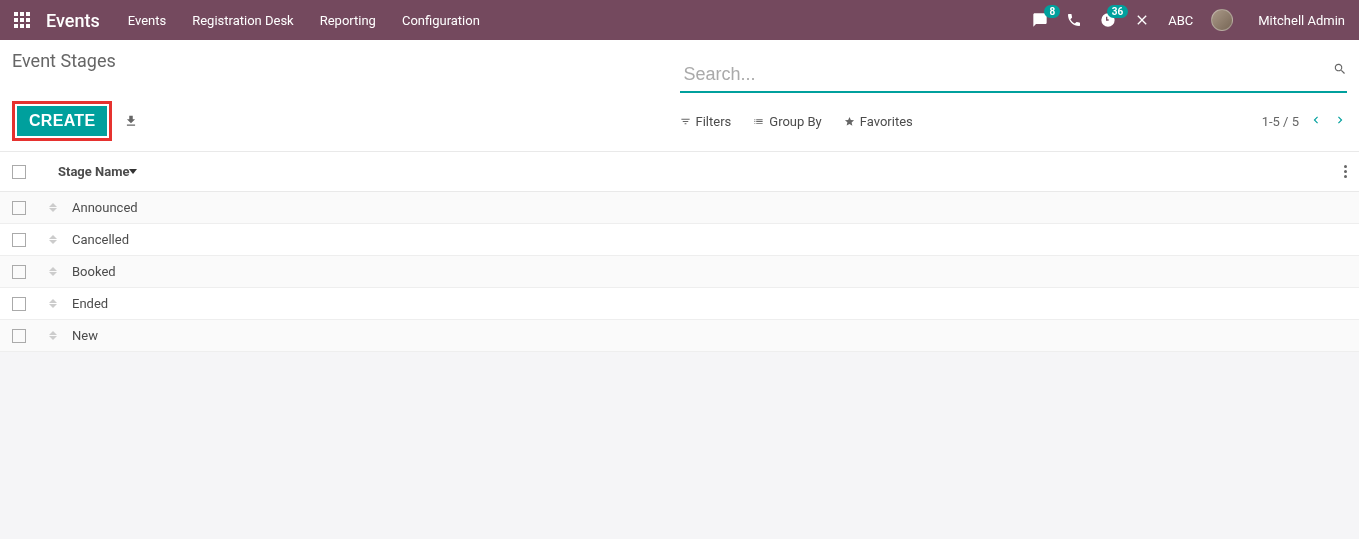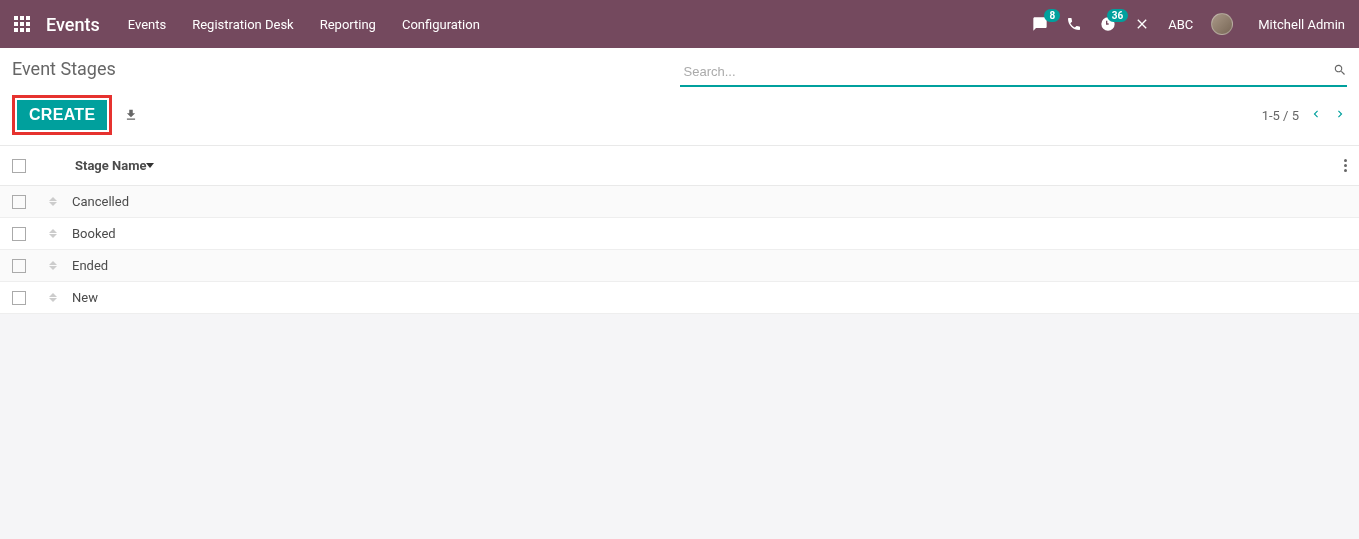--- a/index.html
+++ b/index.html
@@ -1,34 +1,34 @@
 <!DOCTYPE html>
 <html><head>
 <meta charset="utf-8">
 <style>
 * { box-sizing: border-box; margin: 0; padding: 0; }
 body { font-family: -apple-system, BlinkMacSystemFont, "Segoe UI", Roboto, "Helvetica Neue", Arial, sans-serif; font-size: 13px; color: #4c4c4c; background: #f5f5f7; }
-.topnav { background: #74495e; height: 48px; display: flex; align-items: center; padding: 0 14px; color: #fff; }
+.topnav { background: #74495e; height: 40px; display: flex; align-items: center; padding: 0 14px; color: #fff; }
 .apps-icon { display: grid; grid-template-columns: repeat(3, 4px); grid-template-rows: repeat(3, 4px); gap: 2px; margin-right: 16px; cursor: pointer; }
 .apps-icon span { background: #fff; width: 4px; height: 4px; }
 .brand { font-size: 18px; font-weight: 500; color: #fff; margin-right: 28px; }
 .nav-links { display: flex; gap: 26px; }
 .nav-links a { color: #fff; font-size: 13px; text-decoration: none; }
 .nav-right { margin-left: auto; display: flex; align-items: center; gap: 18px; }
 .nav-icon { position: relative; display: inline-flex; align-items: center; justify-content: center; cursor: pointer; }
 .nav-icon svg { width: 16px; height: 16px; fill: #fff; }
 .badge { position: absolute; top: -7px; right: -12px; background: #00a09d; color: #fff; border-radius: 9px; font-size: 10px; padding: 1px 5px; font-weight: bold; }
 .abc-text { color: #fff; font-size: 13px; }
 .user { display: flex; align-items: center; gap: 25px; color: #fff; font-size: 13px; cursor: pointer; }
 .avatar { width: 22px; height: 22px; border-radius: 50%; background: linear-gradient(135deg, #a98, #765); border: 1px solid rgba(255,255,255,0.3); }
 .header-row { background: #fff; padding: 10px 12px 0 12px; display: flex; align-items: flex-start; }
 .page-title { font-size: 18px; color: #666; font-weight: 400; margin-bottom: 4px; }
 .search-wrap { margin-left: auto; flex: 0 0 50%; display: flex; flex-direction: column; }
 .search-box { display: flex; align-items: center; border-bottom: 2px solid #00a09d; }
-.search-input { flex: 1; border: none; outline: none; padding: 6px 4px; font-size: 13px; background: transparent; }
+.search-input { flex: 1; border: none; outline: none; padding: 6px 4px; font-size: 18px; background: transparent; margin-top: 8px; }
 .search-input::placeholder { color: #aaa; }
 .search-btn svg { width: 14px; height: 14px; fill: #666; }
 .toolbar { background: #fff; padding: 8px 12px 10px 12px; display: flex; align-items: center; }
 .create-wrap { display: inline-flex; align-items: center; border: 3px solid #e6322f; padding: 2px; }
 .create-btn { background: #00a09d; color: #fff; border: none; padding: 6px 12px; font-size: 16px; font-weight: bold; letter-spacing: 0.3px; cursor: pointer; }
 .dl-btn { margin-left: 12px; color: #666; cursor: pointer; display: inline-flex; }
 .dl-btn svg { width: 14px; height: 14px; fill: #666; }
 .toolbar-right { margin-left: auto; display: flex; align-items: center; gap: 24px; flex: 0 0 50%; }
 .filter-group { display: flex; align-items: center; gap: 22px; }
 .filter-item { display: inline-flex; align-items: center; gap: 5px; color: #4c4c4c; font-size: 13px; cursor: pointer; }
@@ -36,21 +36,21 @@
 .pager { margin-left: auto; display: flex; align-items: center; gap: 10px; color: #666; font-size: 13px; }
 .pager-arrow { cursor: pointer; }
 .pager-arrow svg { width: 14px; height: 14px; fill: #00a09d; }
 .table-wrap { background: #fff; border-top: 1px solid #e9e9e9; }
 .table-header { display: flex; align-items: center; padding: 12px 12px; border-bottom: 1px solid #e9e9e9; font-weight: bold; font-size: 13px; color: #4c4c4c; position: relative; }
 .chk { width: 14px; height: 14px; border: 1px solid #aaa; margin-right: 20px; cursor: pointer; flex-shrink: 0; }
 .drag-handle { width: 14px; margin-right: 12px; color: #ccc; cursor: grab; display: inline-flex; flex-direction: column; align-items: center; gap: 1px; flex-shrink: 0; }
 .drag-handle::before, .drag-handle::after { content: ""; width: 0; height: 0; border-left: 4px solid transparent; border-right: 4px solid transparent; }
 .drag-handle::before { border-bottom: 4px solid #ccc; }
 .drag-handle::after { border-top: 4px solid #ccc; }
-.col-name { display: inline-flex; align-items: center; gap: 0; margin-left: 29px; }
+.col-name { display: inline-flex; align-items: center; gap: 0; margin-left: 12px; }
 .caret-down { width: 0; height: 0; border-left: 4px solid transparent; border-right: 4px solid transparent; border-top: 5px solid #333; }
 .kebab { position: absolute; right: 12px; cursor: pointer; display: flex; flex-direction: column; gap: 2px; }
 .kebab span { width: 3px; height: 3px; background: #666; border-radius: 50%; }
 .table-row { display: flex; align-items: center; padding: 8px 12px; border-bottom: 1px solid #eee; font-size: 13px; color: #4c4c4c; }
 .table-row:nth-child(even) { background: #fafafa; }
 .row-text { }
 </style>
 </head>
 <body>
 
@@ -123,20 +123,40 @@
 <div class="toolbar">
   <span class="create-wrap">
     <button class="create-btn">CREATE</button>
   </span>
   <span class="dl-btn">
     <svg viewBox="0 0 24 24">
         <path d="M5 20h14v-2H5v2zM19 9h-4V3H9v6H5l7 7 7-7z"></path>
       </svg>
   </span>
   <div class="toolbar-right">
+    <div class="filter-group">
+      <span class="filter-item">
+        <svg viewBox="0 0 24 24">
+            <path d="M10 18h4v-2h-4v2zM3 6v2h18V6H3zm3 7h12v-2H6v2z"></path>
+          </svg>
+        <span>Filters</span>
+      </span>
+      <span class="filter-item">
+        <svg viewBox="0 0 24 24">
+            <path d="M3 13h2v-2H3v2zm0 4h2v-2H3v2zm0-8h2V7H3v2zm4 4h14v-2H7v2zm0 4h14v-2H7v2zm0-10v2h14V7H7z"></path>
+          </svg>
+        <span>Group By</span>
+      </span>
+      <span class="filter-item">
+        <svg viewBox="0 0 24 24">
+            <path d="M12 17.3L18.2 21l-1.6-7 5.4-4.7-7.1-.6L12 2 9.1 8.6l-7.1.6 5.4 4.7-1.6 7z"></path>
+          </svg>
+        <span>Favorites</span>
+      </span>
+    </div>
     <div class="pager">
       <span>1-5 / 5</span>
       <span class="pager-arrow">
         <svg viewBox="0 0 24 24">
             <path d="M15.4 7.4L14 6l-6 6 6 6 1.4-1.4L10.8 12z"></path>
           </svg>
       </span>
       <span class="pager-arrow">
         <svg viewBox="0 0 24 24">
             <path d="M8.6 16.6L10 18l6-6-6-6-1.4 1.4L13.2 12z"></path>
@@ -155,20 +175,25 @@
     </span>
     <span class="kebab">
         <span></span>
         <span></span>
         <span></span>
       </span>
   </div>
   <div class="table-row">
     <span class="chk"></span>
     <span class="drag-handle"></span>
+    <span class="row-text">Announced</span>
+  </div>
+  <div class="table-row">
+    <span class="chk"></span>
+    <span class="drag-handle"></span>
     <span class="row-text">Cancelled</span>
   </div>
   <div class="table-row">
     <span class="chk"></span>
     <span class="drag-handle"></span>
     <span class="row-text">Booked</span>
   </div>
   <div class="table-row">
     <span class="chk"></span>
     <span class="drag-handle"></span>

